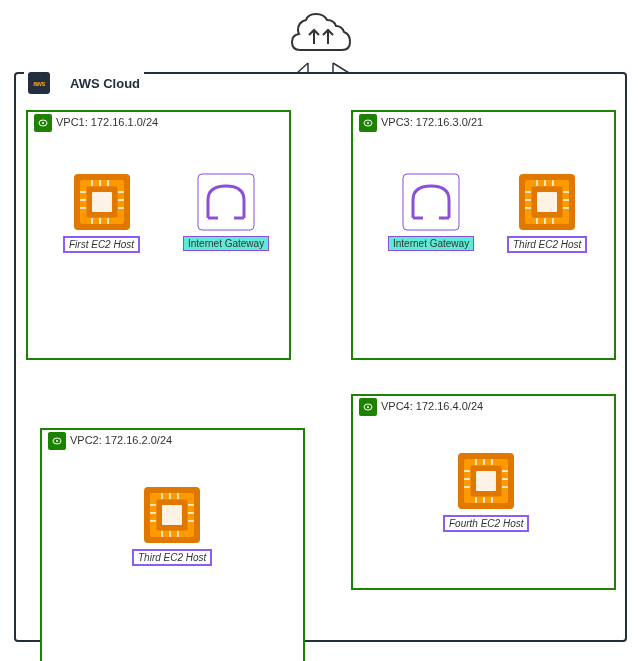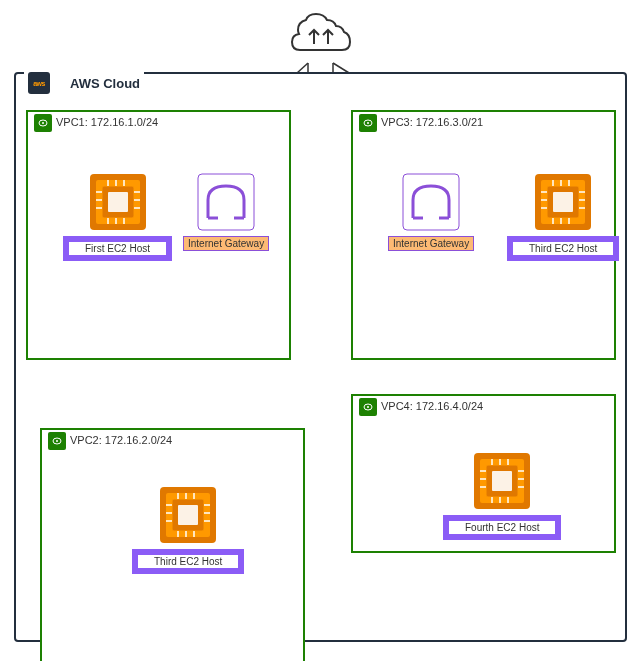--- a/index.html
+++ b/index.html
@@ -108,45 +108,46 @@
       width: 265px;
       height: 244px;
       margin-top: 34px;
     }
 
     
     .vpc4 {
       top: 320px;
       left: 335px;
       width: 265px;
-      height: 159px;
+      height: 196px;
     }
 
     .icon-wrapper {
       position: absolute;
       display: flex;
       flex-direction: column;
       align-items: center;
       gap: 4px;
     }
 
     .icon-label {
       font-size: 10px;
-      border: 6px solid #8b5cf6;
-      padding: 1px 16px;
+      border: 2px solid #8b5cf6;
+      padding: 1px 4px;
       background: #fff;
       white-space: nowrap;
       color: #333;
+      font-style: italic;
     }
 
     .gateway-label {
       font-size: 10px;
       border: 1px solid #8b4fd8;
       padding: 1px 4px;
-      background: #fdba74;
+      background: #5eead4;
       white-space: nowrap;
       color: #333;
     }
 
     
     .cloud-icon {
       position: absolute;
       top: 8px;
       left: 50%;
       transform: translateX(-50%);

